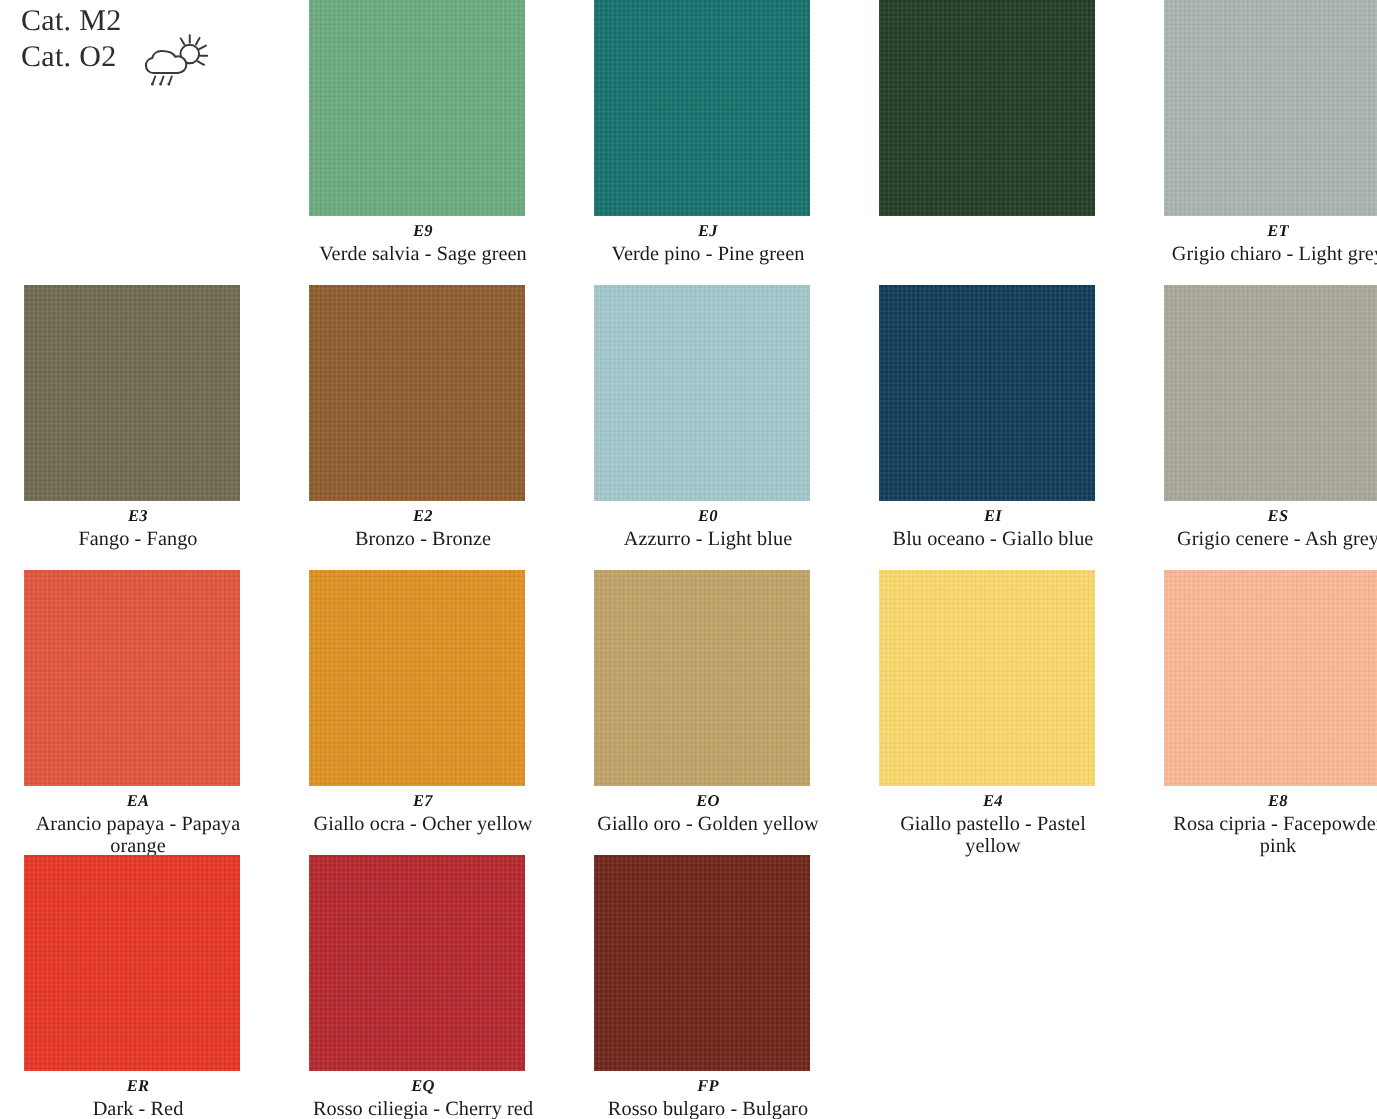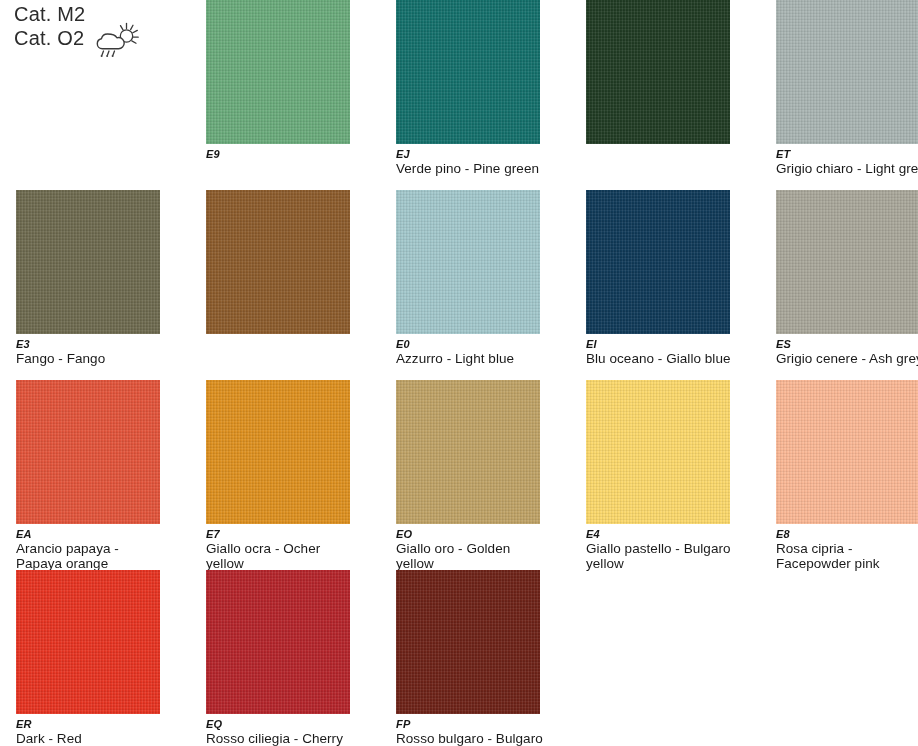--- a/index.html
+++ b/index.html
@@ -13,39 +13,41 @@
     font-family: "Liberation Sans", sans-serif;
     color: #1a1a1a;
     overflow: hidden;
     position: relative;
   }
 
   .page {
     position: relative;
     width: 918px;
     height: 536px;
+    font-family: Liberation Serif, serif;
   }
 
   
   .grid {
     position: absolute;
     left: 0;
     top: 0;
     width: 918px;
     display: grid;
     grid-template-columns: repeat(5, 190px);
     grid-auto-rows: 190px;
     column-gap: 0px;
   }
 
   .cell {
     position: relative;
     width: 190px;
     height: 190px;
     box-sizing: border-box;
+    text-align: center;
   }
 
   .swatch {
     position: absolute;
     left: 16px;
     top: 0px;
     width: 144px;
     height: 144px;
     background-repeat: repeat;
     background-size: 6px 6px, 9px 9px, 100% 100%;
@@ -144,20 +146,21 @@
   </div>
 
   <div class="grid">
 
     <div class="cell"></div>
 
     <div class="cell">
       <div class="swatch" style="background-color: rgb(106, 171, 123); background-image: repeating-linear-gradient(90deg, rgba(255, 255, 255, 0.067) 0px, rgba(255, 255, 255, 0.067) 1px, rgba(0, 0, 0, 0.055) 1px, rgba(0, 0, 0, 0.055) 2px, rgba(255, 255, 255, 0) 2px, rgba(255, 255, 255, 0) 3px), repeating-linear-gradient(0deg, rgba(255, 255, 255, 0.05) 0px, rgba(255, 255, 255, 0.05) 1px, rgba(0, 0, 0, 0.05) 1px, rgba(0, 0, 0, 0.05) 2px, rgba(255, 255, 255, 0) 2px, rgba(255, 255, 255, 0) 3px); background-size: 3px 3px, 3px 3px;"></div>
       <div class="caption">
         <span class="code">E9</span>
+        <span class="desc">Verde salvia - Sage green</span>
       </div>
     </div>
 
     <div class="cell">
       <div class="swatch" style="background-color: rgb(20, 112, 107); background-image: repeating-linear-gradient(90deg, rgba(255, 255, 255, 0.067) 0px, rgba(255, 255, 255, 0.067) 1px, rgba(0, 0, 0, 0.055) 1px, rgba(0, 0, 0, 0.055) 2px, rgba(255, 255, 255, 0) 2px, rgba(255, 255, 255, 0) 3px), repeating-linear-gradient(0deg, rgba(255, 255, 255, 0.05) 0px, rgba(255, 255, 255, 0.05) 1px, rgba(0, 0, 0, 0.05) 1px, rgba(0, 0, 0, 0.05) 2px, rgba(255, 255, 255, 0) 2px, rgba(255, 255, 255, 0) 3px); background-size: 3px 3px, 3px 3px;"></div>
       <div class="caption">
         <span class="code">EJ</span>
         <span class="desc">Verde pino - Pine green</span>
       </div>
     </div>
@@ -177,20 +180,24 @@
     <div class="cell">
       <div class="swatch" style="background-color: rgb(110, 106, 79); background-image: repeating-linear-gradient(90deg, rgba(255, 255, 255, 0.067) 0px, rgba(255, 255, 255, 0.067) 1px, rgba(0, 0, 0, 0.055) 1px, rgba(0, 0, 0, 0.055) 2px, rgba(255, 255, 255, 0) 2px, rgba(255, 255, 255, 0) 3px), repeating-linear-gradient(0deg, rgba(255, 255, 255, 0.05) 0px, rgba(255, 255, 255, 0.05) 1px, rgba(0, 0, 0, 0.05) 1px, rgba(0, 0, 0, 0.05) 2px, rgba(255, 255, 255, 0) 2px, rgba(255, 255, 255, 0) 3px); background-size: 3px 3px, 3px 3px;"></div>
       <div class="caption">
         <span class="code">E3</span>
         <span class="desc">Fango - Fango</span>
       </div>
     </div>
 
     <div class="cell">
       <div class="swatch" style="background-color: rgb(140, 92, 44); background-image: repeating-linear-gradient(90deg, rgba(255, 255, 255, 0.067) 0px, rgba(255, 255, 255, 0.067) 1px, rgba(0, 0, 0, 0.055) 1px, rgba(0, 0, 0, 0.055) 2px, rgba(255, 255, 255, 0) 2px, rgba(255, 255, 255, 0) 3px), repeating-linear-gradient(0deg, rgba(255, 255, 255, 0.05) 0px, rgba(255, 255, 255, 0.05) 1px, rgba(0, 0, 0, 0.05) 1px, rgba(0, 0, 0, 0.05) 2px, rgba(255, 255, 255, 0) 2px, rgba(255, 255, 255, 0) 3px); background-size: 3px 3px, 3px 3px;"></div>
+      <div class="caption">
+        <span class="code">E2</span>
+        <span class="desc">Bronzo - Bronze</span>
+      </div>
     </div>
 
     <div class="cell">
       <div class="swatch" style="background-color: rgb(162, 199, 203); background-image: repeating-linear-gradient(90deg, rgba(255, 255, 255, 0.067) 0px, rgba(255, 255, 255, 0.067) 1px, rgba(0, 0, 0, 0.055) 1px, rgba(0, 0, 0, 0.055) 2px, rgba(255, 255, 255, 0) 2px, rgba(255, 255, 255, 0) 3px), repeating-linear-gradient(0deg, rgba(255, 255, 255, 0.05) 0px, rgba(255, 255, 255, 0.05) 1px, rgba(0, 0, 0, 0.05) 1px, rgba(0, 0, 0, 0.05) 2px, rgba(255, 255, 255, 0) 2px, rgba(255, 255, 255, 0) 3px); background-size: 3px 3px, 3px 3px;"></div>
       <div class="caption">
         <span class="code">E0</span>
         <span class="desc">Azzurro - Light blue</span>
       </div>
     </div>
 
@@ -231,21 +238,21 @@
       <div class="caption">
         <span class="code">EO</span>
         <span class="desc">Giallo oro - Golden yellow</span>
       </div>
     </div>
 
     <div class="cell">
       <div class="swatch" style="background-color: rgb(251, 216, 108); background-image: repeating-linear-gradient(90deg, rgba(255, 255, 255, 0.067) 0px, rgba(255, 255, 255, 0.067) 1px, rgba(0, 0, 0, 0.055) 1px, rgba(0, 0, 0, 0.055) 2px, rgba(255, 255, 255, 0) 2px, rgba(255, 255, 255, 0) 3px), repeating-linear-gradient(0deg, rgba(255, 255, 255, 0.05) 0px, rgba(255, 255, 255, 0.05) 1px, rgba(0, 0, 0, 0.05) 1px, rgba(0, 0, 0, 0.05) 2px, rgba(255, 255, 255, 0) 2px, rgba(255, 255, 255, 0) 3px); background-size: 3px 3px, 3px 3px;"></div>
       <div class="caption">
         <span class="code">E4</span>
-        <span class="desc">Giallo pastello - Bulgaro yellow</span>
+        <span class="desc">Giallo pastello - Pastel yellow</span>
       </div>
     </div>
 
     <div class="cell edge-right">
       <div class="swatch" style="background-color: rgb(250, 183, 149); background-image: repeating-linear-gradient(90deg, rgba(255, 255, 255, 0.067) 0px, rgba(255, 255, 255, 0.067) 1px, rgba(0, 0, 0, 0.055) 1px, rgba(0, 0, 0, 0.055) 2px, rgba(255, 255, 255, 0) 2px, rgba(255, 255, 255, 0) 3px), repeating-linear-gradient(0deg, rgba(255, 255, 255, 0.05) 0px, rgba(255, 255, 255, 0.05) 1px, rgba(0, 0, 0, 0.05) 1px, rgba(0, 0, 0, 0.05) 2px, rgba(255, 255, 255, 0) 2px, rgba(255, 255, 255, 0) 3px); background-size: 3px 3px, 3px 3px;"></div>
       <div class="caption">
         <span class="code">E8</span>
         <span class="desc">Rosa cipria - Facepowder pink</span>
       </div>
     </div>

